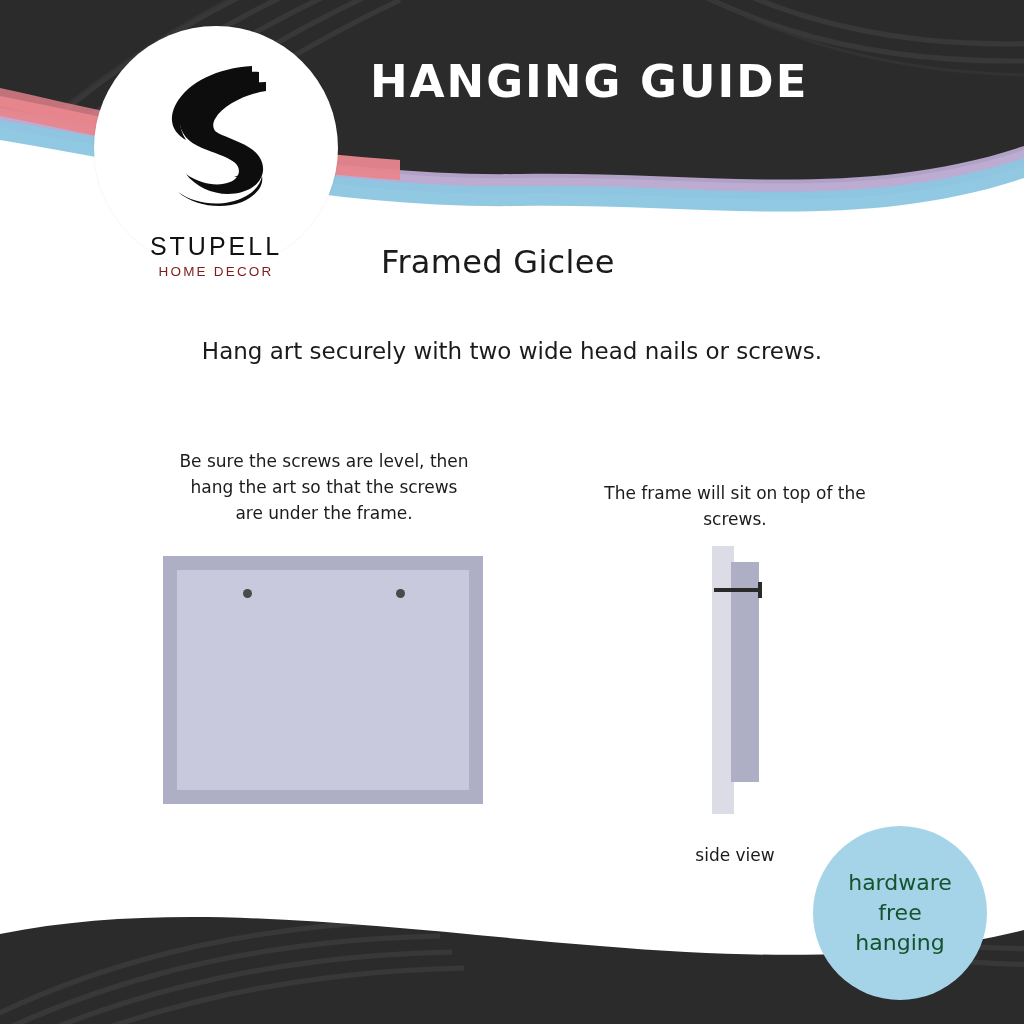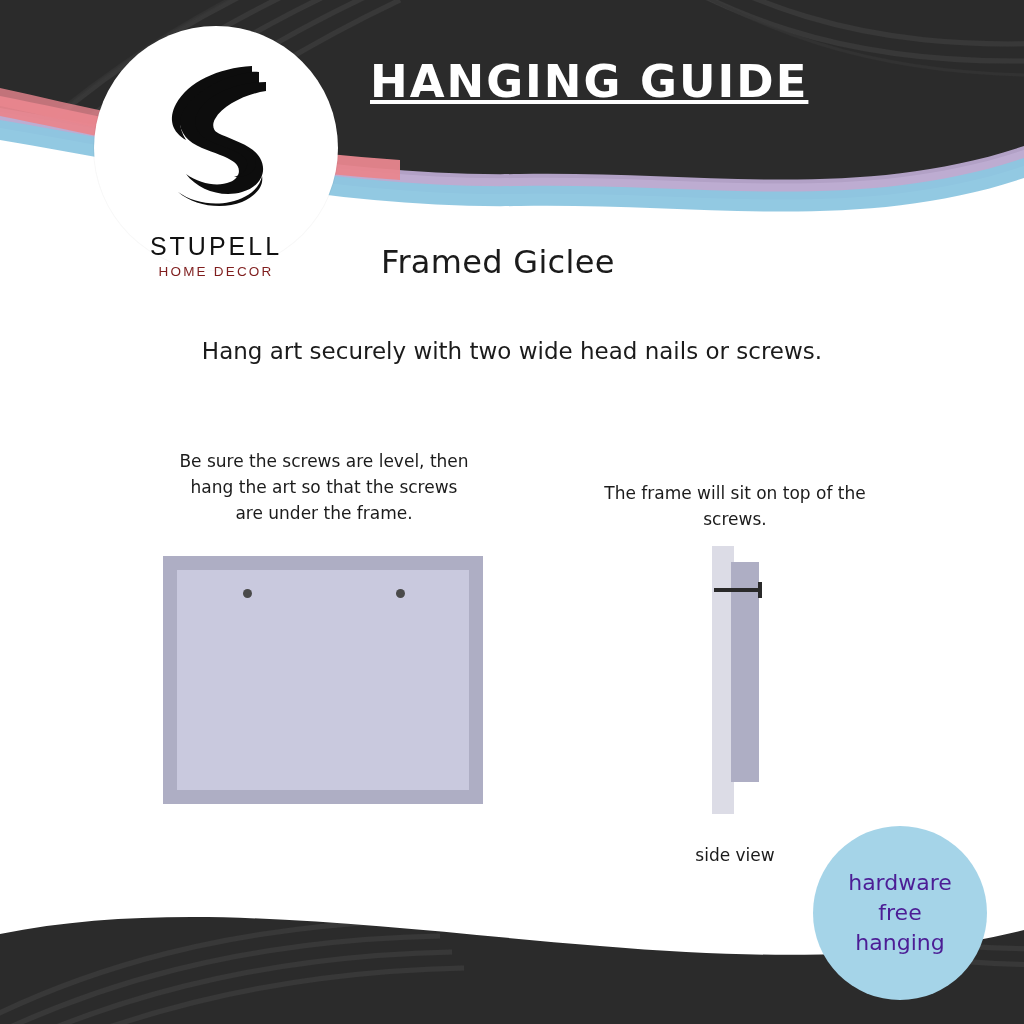--- a/index.html
+++ b/index.html
@@ -32,21 +32,20 @@
 
   
   .header-title{
     position:absolute;
     left:370px;top:55px;
     font-family:"DejaVu Sans", sans-serif;
     font-size:45px;
     font-weight:bold;
     letter-spacing:2px;
     color:#ffffff;
-    text-decoration:underline;
   }
 
   
   .logo-circle{
     position:absolute;
     left:94px;top:26px;
     width:244px;height:244px;
     border-radius:50%;
     background:#ffffff;
     box-shadow:0 0 0 1px rgba(0,0,0,0.03);
@@ -151,21 +150,21 @@
     border-radius:50%;
     background:#a5d4e8;
     z-index:6;
     display:flex;align-items:center;justify-content:center;
   }
   .badge-text{
     text-align:center;
     font-family:"DejaVu Sans", sans-serif;
     font-size:22px;
     line-height:30px;
-    color:#4c1d95;
+    color:#14532d;
   }
 </style>
 </head>
 <body>
 
 <div class="page">
 
   <div class="top-band">
     <svg width="1024" height="215" viewBox="0 0 1024 215">
       <defs>

